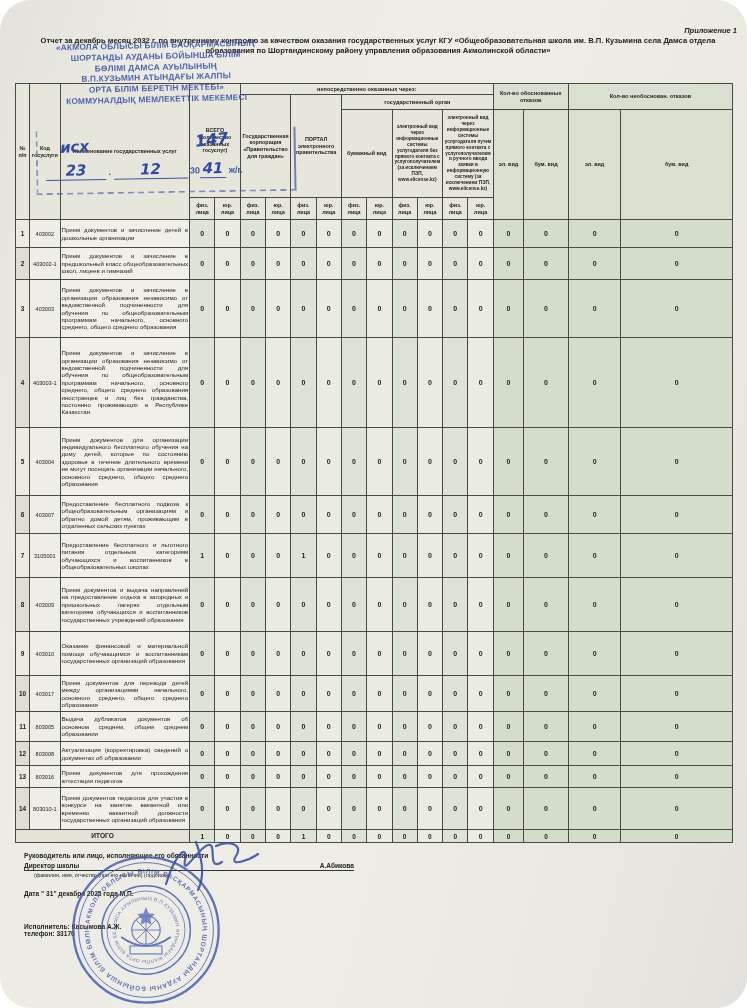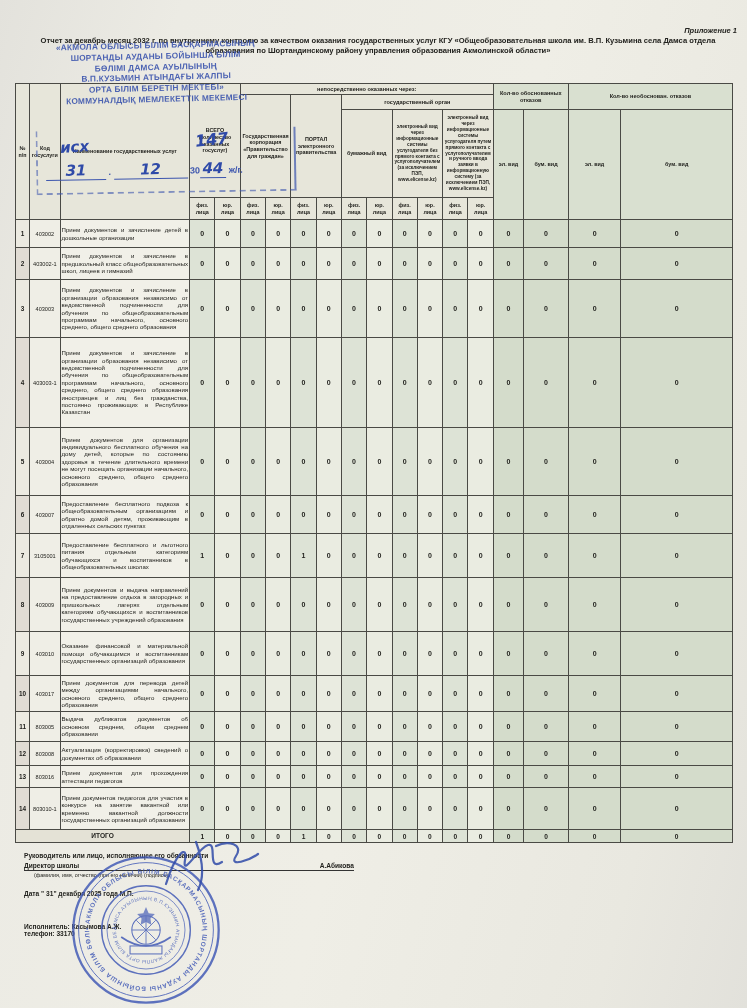--- a/index.html
+++ b/index.html
@@ -1,18 +1,18 @@
 <!DOCTYPE html>
 <html><head>
 <meta charset="utf-8">
 <style>
   html,body{margin:0;padding:0;}
   body{width:747px;height:1008px;font-family:"Liberation Sans",sans-serif;}
   .page{position:relative;width:747px;height:1008px;overflow:hidden;color:#23231f;
-    background:linear-gradient(105deg,#e3e2dc 0%,#ecebe4 18%,#efeee6 55%,#e9e8e0 85%,#e2e1db 100%);}
+    background:linear-gradient(105deg,#e3e2dc 0%,#ecebe4 18%,#efeee6 55%,#e9e8e0 85%,#e2e1db 100%);border-radius:31px;}
   .appendix{position:absolute;top:26px;right:10px;font-size:7.5px;font-style:italic;font-weight:bold;}
   .doc-title{position:absolute;top:36px;left:22px;width:712px;text-align:center;
     font-size:7.6px;font-weight:bold;line-height:1.35;}
   
   table.report{position:absolute;left:15px;top:83px;width:718px;border-collapse:collapse;table-layout:fixed;
     background:#eeede5;}
   .report th,.report td{border:1px solid #4a4a45;padding:0 1px;overflow:hidden;}
   .report thead th{font-size:5.4px;font-weight:bold;text-align:center;vertical-align:middle;
     line-height:1.25;background:#e7e6da;}
   .report thead th.tiny{font-size:4.7px;}
@@ -450,24 +450,24 @@
     <div>«АКМОЛА ОБЛЫСЫ БІЛІМ БАСҚАРМАСЫНЫҢ</div>
     <div>ШОРТАНДЫ АУДАНЫ БОЙЫНША БІЛІМ</div>
     <div>БӨЛІМІ ДАМСА АУЫЛЫНЫҢ</div>
     <div>В.П.КУЗЬМИН АТЫНДАҒЫ ЖАЛПЫ</div>
     <div>ОРТА БІЛІМ БЕРЕТІН МЕКТЕБІ»</div>
     <div>КОММУНАЛДЫҚ МЕМЛЕКЕТТІК МЕКЕМЕСІ</div>
   </div>
   <div class="hw hw-num">исх</div>
   <div class="hw hw-num2">147</div>
   <div class="stamp-dateline">
-    <span class="u" style="width:60px"><span class="hw">31</span></span>
+    <span class="u" style="width:60px"><span class="hw">23</span></span>
     .
     <span class="u" style="width:74px"><span class="hw">12</span></span>
-    <span>30</span><span class="u" style="width:26px"><span class="hw">44</span></span>
+    <span>30</span><span class="u" style="width:26px"><span class="hw">41</span></span>
     <span>ж/г.</span>
   </div>
 
   <div class="footer">
     <div class="f-line1">Руководитель или лицо, исполняющее его обязанности</div>
     <div class="f-sigline">
       <span class="f-pos">Директор школы</span>
       <span class="f-gap"></span>
       <span class="f-name">А.Абикова</span>
     </div>

